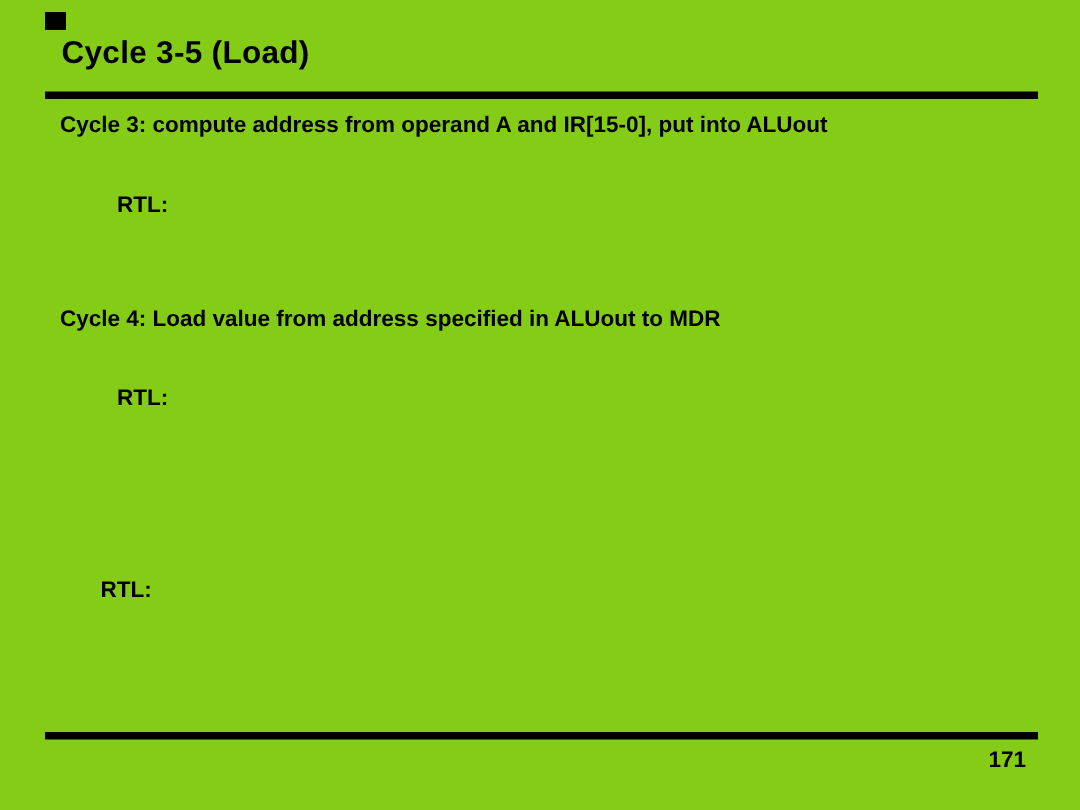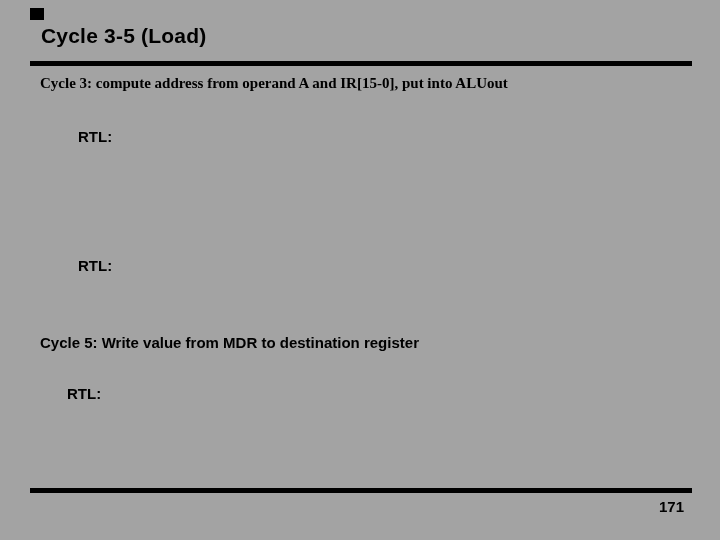--- a/index.html
+++ b/index.html
@@ -4,21 +4,21 @@
 <style>
   html, body {
     margin: 0;
     padding: 0;
     background: #ffffff;
   }
   .slide {
     position: relative;
     width: 720px;
     height: 540px;
-    background: #a3a3a3;
+    background: #84cc16;
     overflow: hidden;
     font-family: "Liberation Sans", sans-serif;
     color: #000000;
   }
   .corner-square {
     position: absolute;
     left: 30px;
     top: 8px;
     width: 14px;
     height: 12px;
@@ -44,21 +44,21 @@
   .title-rule { top: 61px; }
   .footer-rule { top: 488px; }
   .body-line {
     position: absolute;
     margin: 0;
     font-size: 15px;
     font-weight: bold;
     white-space: nowrap;
     line-height: 17px;
   }
-  .heading-1 { left: 40px; top: 75px; font-family: Liberation Serif, serif; }
+  .heading-1 { left: 40px; top: 75px; }
   .rtl-1     { left: 78px; top: 128px; }
   .heading-2 { left: 40px; top: 204px; }
   .rtl-2     { left: 78px; top: 257px; }
   .heading-3 { left: 40px; top: 334px; }
   .rtl-3     { left: 67px; top: 385px; }
   .page-number {
     position: absolute;
     right: 36px;
     top: 498px;
     font-size: 15px;
@@ -72,22 +72,22 @@
 
   <div class="corner-square"></div>
 
   <h1 class="slide-title">Cycle 3-5 (Load)</h1>
 
   <div class="rule title-rule"></div>
 
   <p class="body-line heading-1">Cycle 3: compute address from operand A and IR[15-0], put into ALUout</p>
   <p class="body-line rtl-1">RTL:</p>
 
+  <p class="body-line heading-2">Cycle 4: Load value from address specified in ALUout to MDR</p>
   <p class="body-line rtl-2">RTL:</p>
 
-  <p class="body-line heading-3">Cycle 5: Write value from MDR to destination register</p>
   <p class="body-line rtl-3">RTL:</p>
 
   <div class="rule footer-rule"></div>
 
   <div class="page-number">171</div>
 
 </div>
 
 </body></html>

